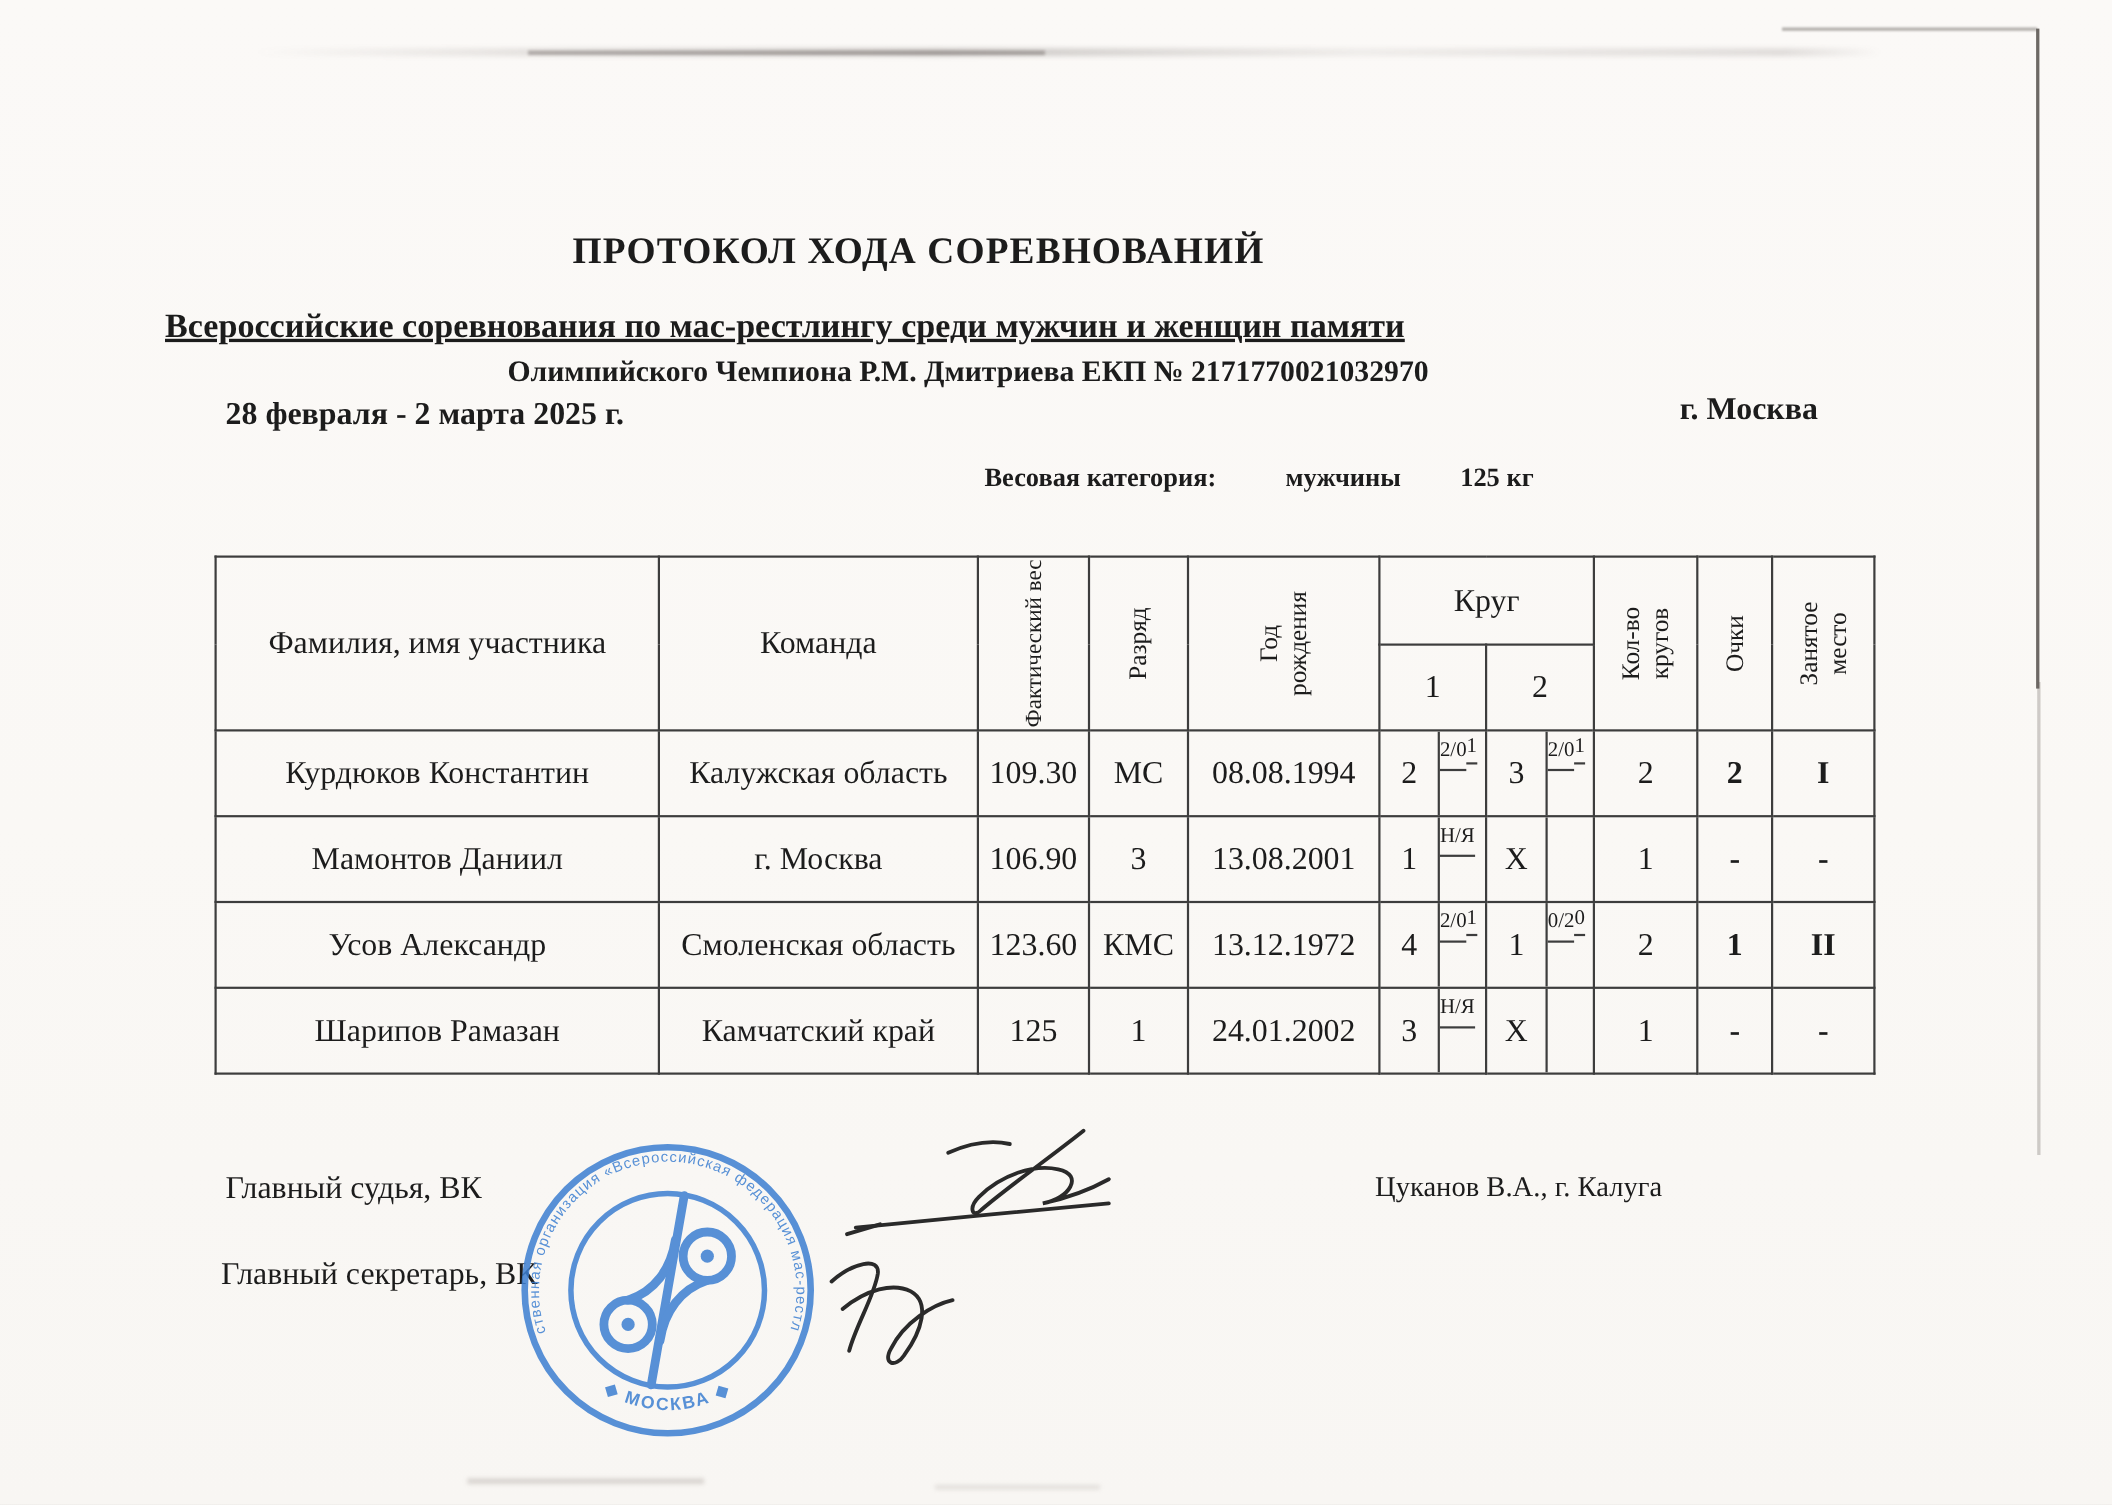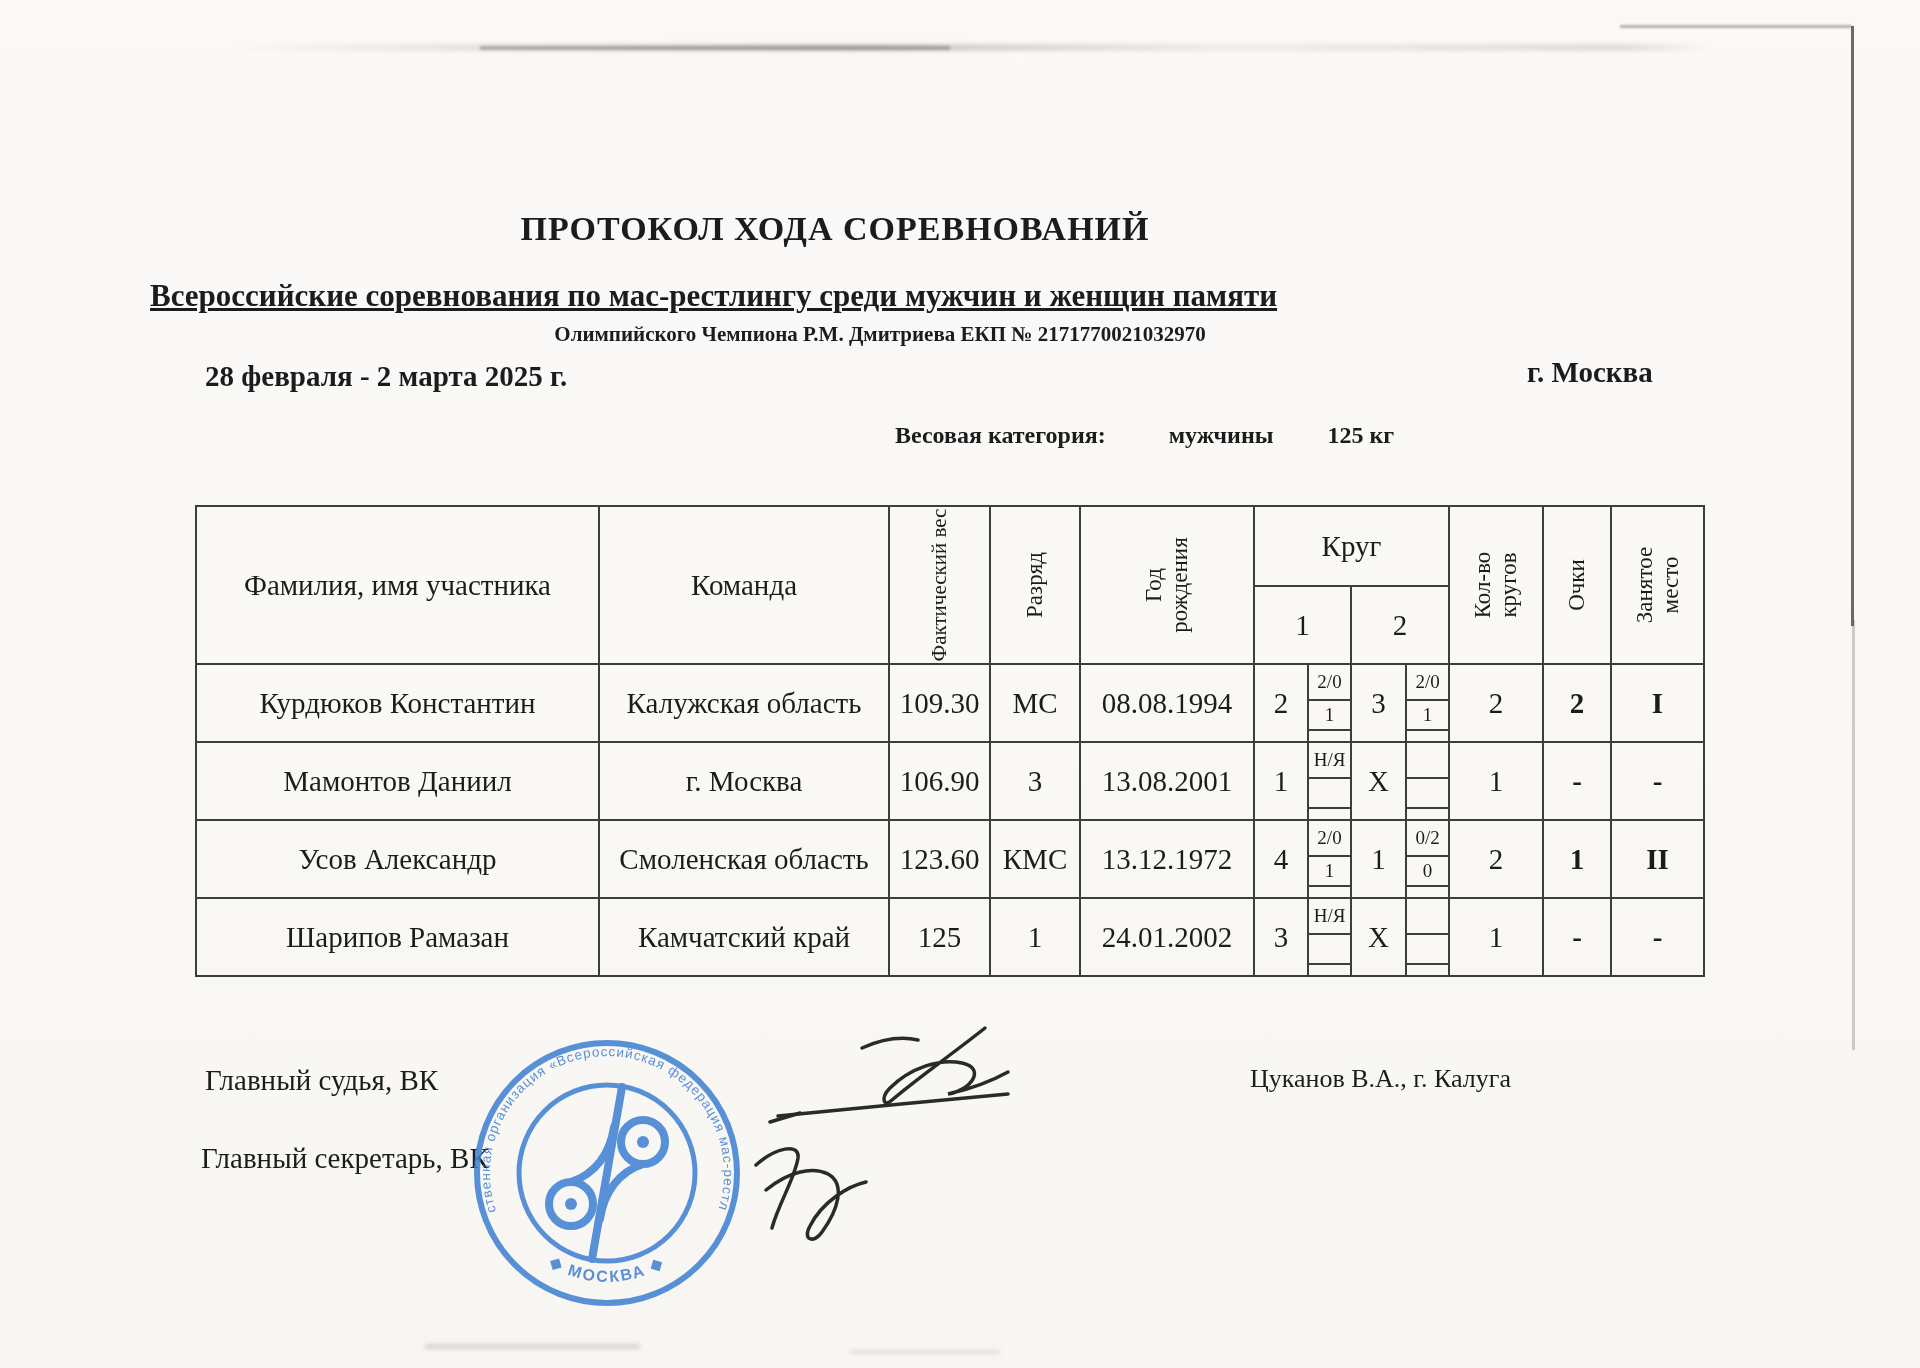--- a/index.html
+++ b/index.html
@@ -5,21 +5,21 @@
   html,body{margin:0;padding:0;background:#e8e6e3;}
   .page{
     position:relative;width:1920px;height:1368px;overflow:hidden;
     background:linear-gradient(180deg,#fbf9f7 0%,#faf8f5 55%,#f8f6f3 100%);
     font-family:"Liberation Serif", serif;color:#1c1c1c;
   }
   .abs{position:absolute;}
   
   .title{left:150px;top:210px;width:1370px;text-align:center;font-size:34px;font-weight:bold;letter-spacing:1px;}
   .sub1{left:150px;top:278px;width:1460px;text-align:left;font-size:31px;font-weight:bold;text-decoration:underline;}
-  .sub2{left:150px;top:322px;width:1460px;text-align:center;font-size:21px;font-weight:bold;}
+  .sub2{left:150px;top:322px;width:1460px;text-align:center;font-size:27px;font-weight:bold;}
   .daterange{left:205px;top:360px;font-size:29px;font-weight:bold;}
   .city{left:1527px;top:356px;font-size:29px;font-weight:bold;}
   .weightline{left:895px;top:422px;font-size:24px;font-weight:bold;white-space:nowrap;}
   .weightline span{display:inline-block;}
   .wgap1{margin-left:57px;} .wgap2{margin-left:48px;}
   
   table.protocol{
     position:absolute;left:195px;top:505px;width:1508px;
     border-collapse:collapse;table-layout:fixed;
   }
@@ -31,21 +31,21 @@
   td.c-name{text-align:left;padding-left:12px;}
   td.vcell{position:relative;}
   .vtext{
     position:absolute;top:50%;left:50%;
     transform:translate(-50%,-50%) rotate(-90deg);
     white-space:pre-line;text-align:center;font-size:23px;line-height:1.12;width:max-content;
   }
   .vtext.small{font-size:21px;}
   .krug-cell{display:flex;height:100%;align-items:stretch;}
   .krug-opp{flex:1;display:flex;align-items:center;justify-content:center;font-size:29px;}
-  .krug-score{width:41px;border-left:2px solid #3d3d3d;display:flex;flex-direction:column;}
+  .krug-score{width:41px;border-left:2px solid #3d3d3d;display:flex;}
   .ks-top{height:34px;border-bottom:2px solid #3d3d3d;font-size:19px;display:flex;align-items:center;justify-content:center;}
   .ks-bot{height:28px;border-bottom:2px solid #3d3d3d;font-size:19px;display:flex;align-items:center;justify-content:center;}
   .bold{font-weight:bold;}
   
   .f-label1{left:205px;top:1064px;font-size:29px;}
   .f-name1{left:1250px;top:1064px;font-size:26px;}
   .f-label2{left:201px;top:1142px;font-size:29px;}
   .f-name2{left:1250px;top:1142px;font-size:29px;}
   .stamp{left:457px;top:1023px;width:300px;height:300px;opacity:.85;filter:blur(.4px);}
   .sig-layer{left:0;top:0;pointer-events:none;}

